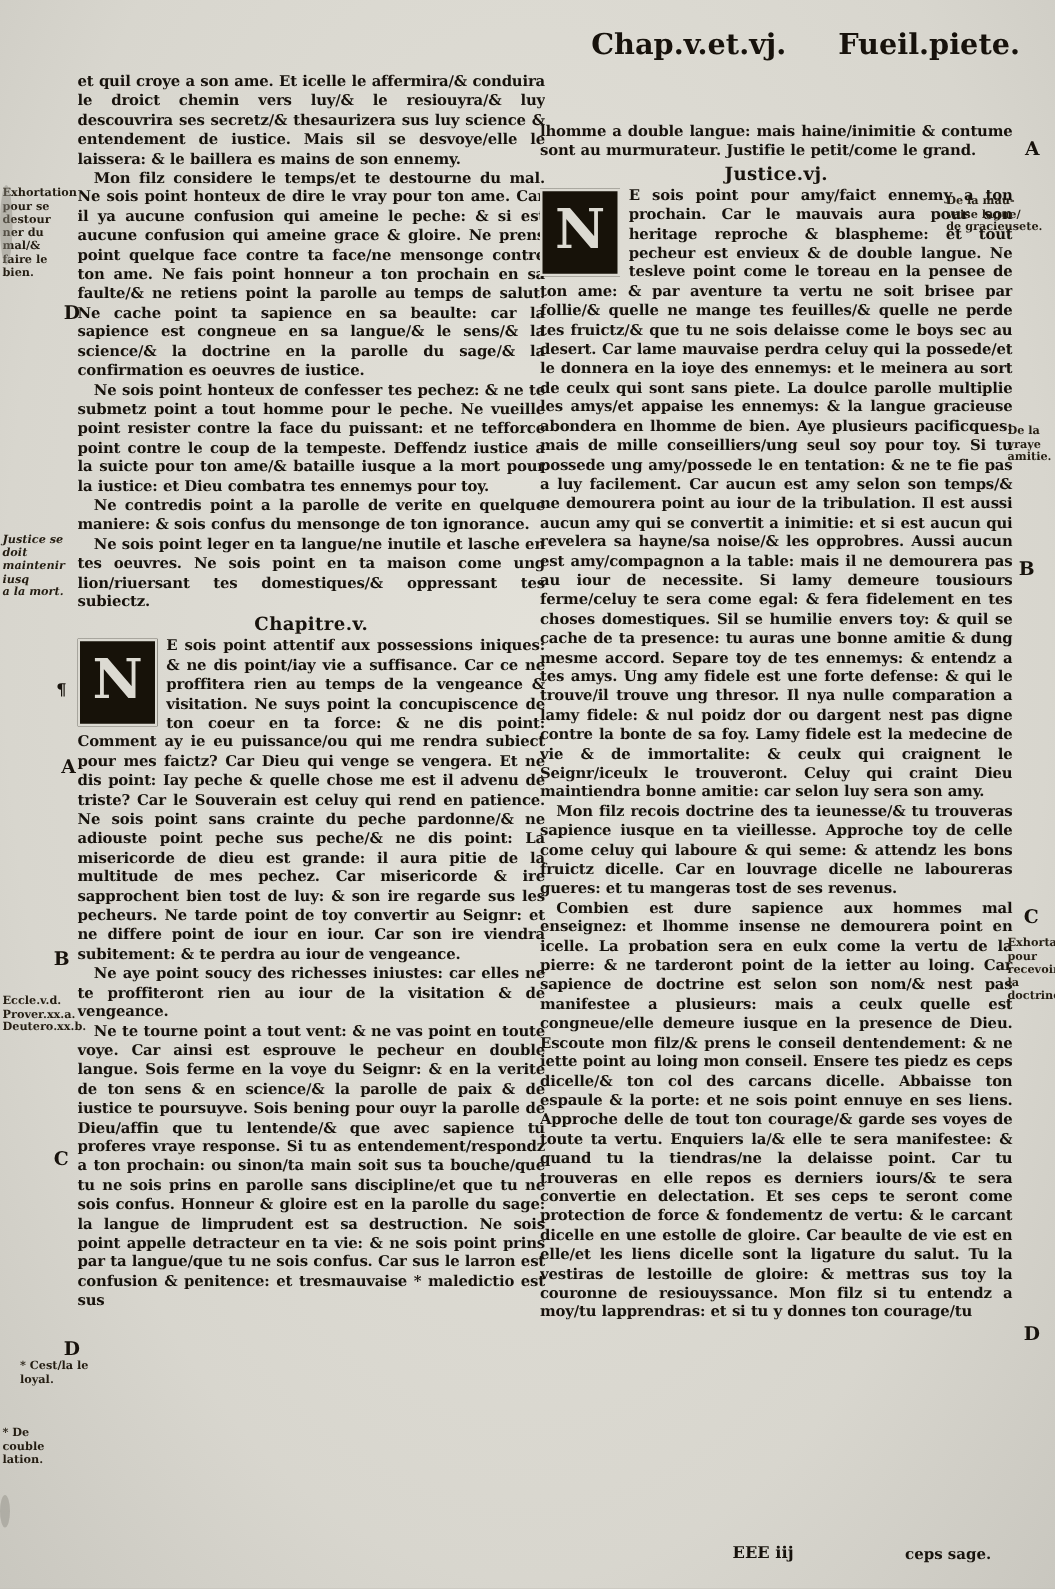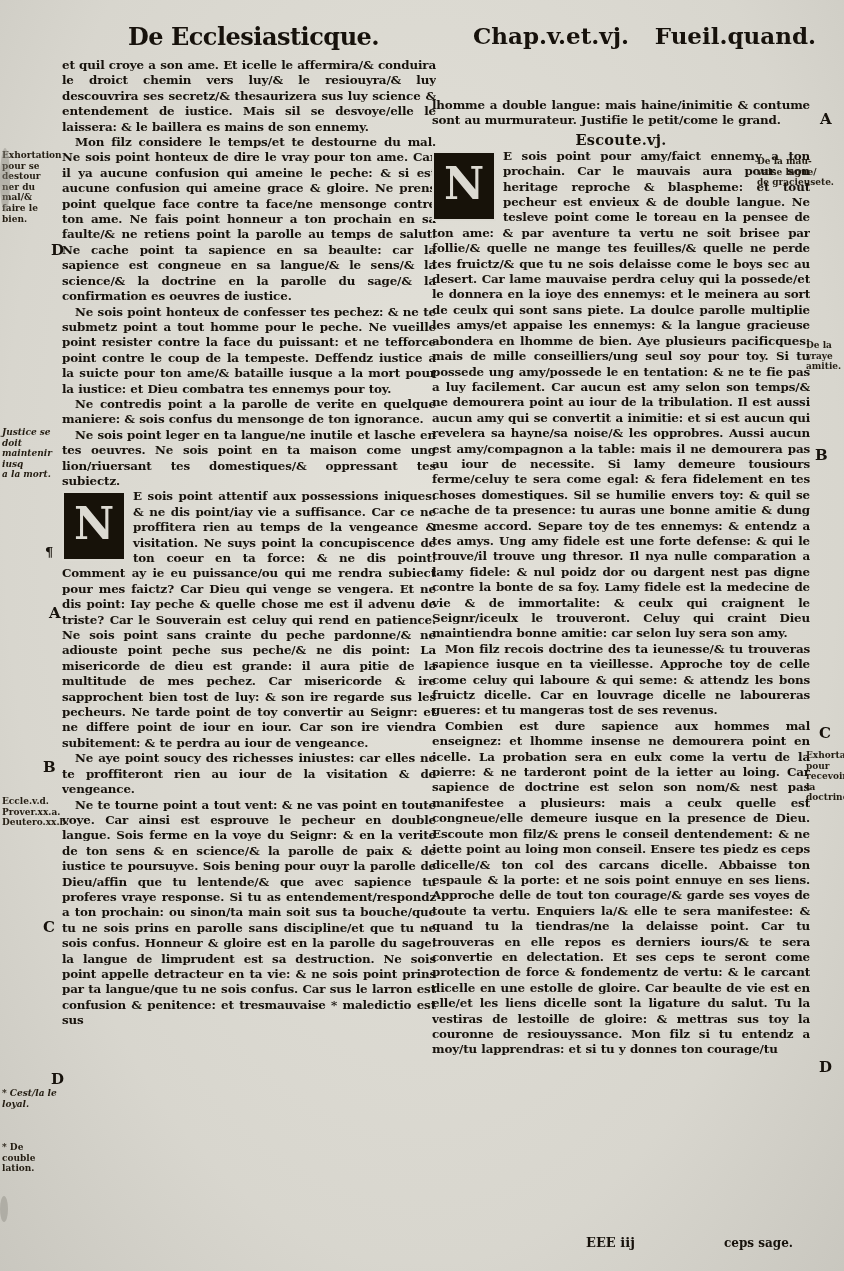--- a/index.html
+++ b/index.html
@@ -38,21 +38,21 @@
     box-shadow:inset 0 0 0 2px #dcdad2, inset 0 0 0 4px #171209;
   }
   
   .mnote{
     position:absolute;font-weight:700;font-size:9px;line-height:10.6px;
     white-space:pre-line;color:#241d12;
   }
   .mnote-l1{left:2px;top:150px;width:56px;}
   .mnote-l2{left:2px;top:427px;width:56px;font-style:italic;}
   .mnote-l3{left:2px;top:796px;width:56px;}
-  .mnote-l4{left:2px;top:1088px;width:56px;font-style:italic;}
+  .mnote-l4{left:16px;top:1088px;width:56px;}
   .mnote-l5{left:2px;top:1142px;width:56px;}
   .mnote-r1{left:757px;top:156px;width:85px;}
   .mnote-r2{left:806px;top:340px;width:38px;}
   .mnote-r3{left:806px;top:750px;width:38px;}
   .mletter{position:absolute;font-weight:700;font-size:15px;line-height:15px;}
   .ml-1{left:51px;top:243px;}
   .ml-2{left:45px;top:545px;font-size:13px;}
   .ml-3{left:49px;top:606px;}
   .ml-4{left:43px;top:760px;}
   .ml-5{left:43px;top:920px;}
@@ -68,38 +68,38 @@
   .blemish{position:absolute;background:#8f8b82;opacity:.45;border-radius:50%;}
   .b1{left:0;top:148px;width:10px;height:64px;}
   .b2{left:0;top:1196px;width:8px;height:26px;}
 </style>
 </head>
 <body>
 
 <div class="page">
 
   <div class="running-head">
-    <span class="rh-left">De Ecclesiasticque.</span>
     <span class="rh-center">Chap.v.et.vj.</span>
-    <span class="rh-right">Fueil.quand.</span>
+    <span class="rh-right">Fueil.piete.</span>
   </div>
 
   <div class="col col-left">
       <p class="para">et quil croye a son ame. Et icelle le affermira/&amp; conduira le droict chemin vers luy/&amp; le resiouyra/&amp; luy descouvrira ses secretz/&amp; thesaurizera sus luy science &amp; entendement de iustice. Mais sil se desvoye/elle le laissera: &amp; le baillera es mains de son ennemy.</p>
       <p class="para indent">Mon filz considere le temps/et te destourne du mal. Ne sois point honteux de dire le vray pour ton ame. Car il ya aucune confusion qui ameine le peche: &amp; si est aucune confusion qui ameine grace &amp; gloire. Ne prens point quelque face contre ta face/ne mensonge contre ton ame. Ne fais point honneur a ton prochain en sa faulte/&amp; ne retiens point la parolle au temps de salut. Ne cache point ta sapience en sa beaulte: car la sapience est congneue en sa langue/&amp; le sens/&amp; la science/&amp; la doctrine en la parolle du sage/&amp; la confirmation es oeuvres de iustice.</p>
       <p class="para indent">Ne sois point honteux de confesser tes pechez: &amp; ne te submetz point a tout homme pour le peche. Ne vueille point resister contre la face du puissant: et ne tefforce point contre le coup de la tempeste. Deffendz iustice a la suicte pour ton ame/&amp; bataille iusque a la mort pour la iustice: et Dieu combatra tes ennemys pour toy.</p>
       <p class="para indent">Ne contredis point a la parolle de verite en quelque maniere: &amp; sois confus du mensonge de ton ignorance.</p>
       <p class="para indent">Ne sois point leger en ta langue/ne inutile et lasche en tes oeuvres. Ne sois point en ta maison come ung lion/riuersant tes domestiques/&amp; oppressant tes subiectz.</p>
+      <div class="chap-heading">Chapitre.v.</div>
       <p class="para"><span class="dropcap">N</span>E sois point attentif aux possessions iniques: &amp; ne dis point/iay vie a suffisance. Car ce ne proffitera rien au temps de la vengeance &amp; visitation. Ne suys point la concupiscence de ton coeur en ta force: &amp; ne dis point: Comment ay ie eu puissance/ou qui me rendra subiect pour mes faictz? Car Dieu qui venge se vengera. Et ne dis point: Iay peche &amp; quelle chose me est il advenu de triste? Car le Souverain est celuy qui rend en patience. Ne sois point sans crainte du peche pardonne/&amp; ne adiouste point peche sus peche/&amp; ne dis point: La misericorde de dieu est grande: il aura pitie de la multitude de mes pechez. Car misericorde &amp; ire sapprochent bien tost de luy: &amp; son ire regarde sus les pecheurs. Ne tarde point de toy convertir au Seignr: et ne differe point de iour en iour. Car son ire viendra subitement: &amp; te perdra au iour de vengeance.</p>
       <p class="para indent">Ne aye point soucy des richesses iniustes: car elles ne te proffiteront rien au iour de la visitation &amp; de vengeance.</p>
       <p class="para indent">Ne te tourne point a tout vent: &amp; ne vas point en toute voye. Car ainsi est esprouve le pecheur en double langue. Sois ferme en la voye du Seignr: &amp; en la verite de ton sens &amp; en science/&amp; la parolle de paix &amp; de iustice te poursuyve. Sois bening pour ouyr la parolle de Dieu/affin que tu lentende/&amp; que avec sapience tu proferes vraye response. Si tu as entendement/respondz a ton prochain: ou sinon/ta main soit sus ta bouche/que tu ne sois prins en parolle sans discipline/et que tu ne sois confus. Honneur &amp; gloire est en la parolle du sage: la langue de limprudent est sa destruction. Ne sois point appelle detracteur en ta vie: &amp; ne sois point prins par ta langue/que tu ne sois confus. Car sus le larron est confusion &amp; penitence: et tresmauvaise * maledictio est sus</p>
     </div>
   <div class="col col-right">
       <p class="para">lhomme a double langue: mais haine/inimitie &amp; contume sont au murmurateur.    Justifie le petit/come le grand.</p>
-      <div class="chap-heading">Escoute.vj.</div>
+      <div class="chap-heading">Justice.vj.</div>
       <p class="para"><span class="dropcap">N</span>E sois point pour amy/faict ennemy a ton prochain. Car le mauvais aura pour son heritage reproche &amp; blaspheme: et tout pecheur est envieux &amp; de double langue. Ne tesleve point come le toreau en la pensee de ton ame: &amp; par aventure ta vertu ne soit brisee par follie/&amp; quelle ne mange tes feuilles/&amp; quelle ne perde tes fruictz/&amp; que tu ne sois delaisse come le boys sec au desert. Car lame mauvaise perdra celuy qui la possede/et le donnera en la ioye des ennemys: et le meinera au sort de ceulx qui sont sans piete.    La doulce parolle multiplie les amys/et appaise les ennemys: &amp; la langue gracieuse abondera en lhomme de bien.    Aye plusieurs pacificques: mais de mille conseilliers/ung seul soy pour toy. Si tu possede ung amy/possede le en tentation: &amp; ne te fie pas a luy facilement. Car aucun est amy selon son temps/&amp; ne demourera point au iour de la tribulation. Il est aussi aucun amy qui se convertit a inimitie: et si est aucun qui revelera sa hayne/sa noise/&amp; les opprobres. Aussi aucun est amy/compagnon a la table: mais il ne demourera pas au iour de necessite. Si lamy demeure tousiours ferme/celuy te sera come egal: &amp; fera fidelement en tes choses domestiques. Sil se humilie envers toy: &amp; quil se cache de ta presence: tu auras une bonne amitie &amp; dung mesme accord. Separe toy de tes ennemys: &amp; entendz a tes amys. Ung amy fidele est une forte defense: &amp; qui le trouve/il trouve ung thresor. Il nya nulle comparation a lamy fidele: &amp; nul poidz dor ou dargent nest pas digne contre la bonte de sa foy. Lamy fidele est la medecine de vie &amp; de immortalite: &amp; ceulx qui craignent le Seignr/iceulx le trouveront. Celuy qui craint Dieu maintiendra bonne amitie: car selon luy sera son amy.</p>
       <p class="para indent">Mon filz recois doctrine des ta ieunesse/&amp; tu trouveras sapience iusque en ta vieillesse. Approche toy de celle come celuy qui laboure &amp; qui seme: &amp; attendz les bons fruictz dicelle. Car en louvrage dicelle ne laboureras gueres: et tu mangeras tost de ses revenus.</p>
       <p class="para indent">Combien est dure sapience aux hommes mal enseignez: et lhomme insense ne demourera point en icelle. La probation sera en eulx come la vertu de la pierre: &amp; ne tarderont point de la ietter au loing. Car sapience de doctrine est selon son nom/&amp; nest pas manifestee a plusieurs: mais a ceulx quelle est congneue/elle demeure iusque en la presence de Dieu.    Escoute mon filz/&amp; prens le conseil dentendement: &amp; ne iette point au loing mon conseil. Ensere tes piedz es ceps dicelle/&amp; ton col des carcans dicelle. Abbaisse ton espaule &amp; la porte: et ne sois point ennuye en ses liens. Approche delle de tout ton courage/&amp; garde ses voyes de toute ta vertu. Enquiers la/&amp; elle te sera manifestee: &amp; quand tu la tiendras/ne la delaisse point. Car tu trouveras en elle repos es derniers iours/&amp; te sera convertie en delectation. Et ses ceps te seront come protection de force &amp; fondementz de vertu: &amp; le carcant dicelle en une estolle de gloire. Car beaulte de vie est en elle/et les liens dicelle sont la ligature du salut. Tu la vestiras de lestoille de gloire: &amp; mettras sus toy la couronne de resiouyssance. Mon filz si tu entendz a moy/tu lapprendras: et si tu y donnes ton courage/tu</p>
     </div>
 
   <div class="mnote mnote-l1">Exhortation
 pour se destour
 ner du mal/&amp;
 faire le bien.</div>
   <div class="mnote mnote-l2">Justice se doit

